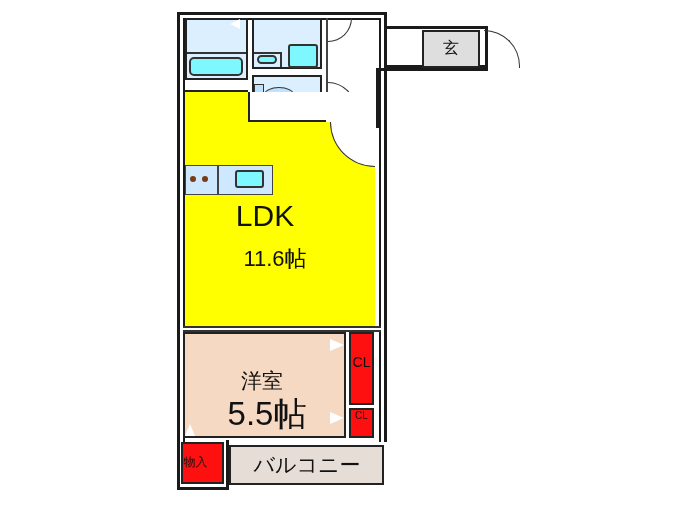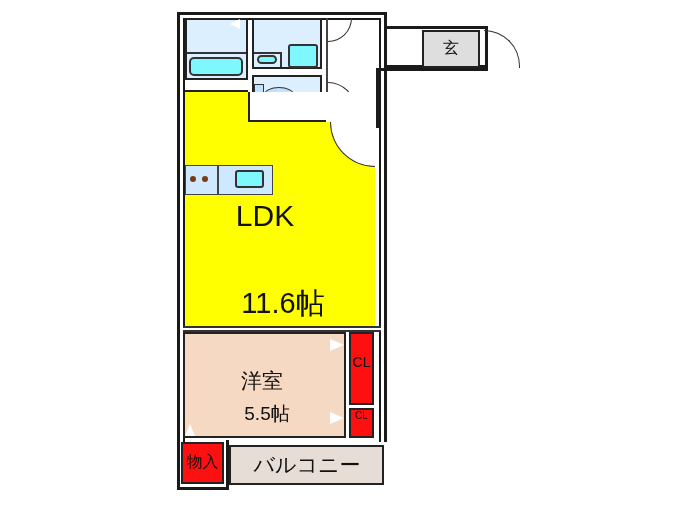--- a/index.html
+++ b/index.html
@@ -41,38 +41,38 @@
 <div class="abs" style="left:330px;top:122px;width:45px;height:45px;background:#fff;border:1px solid #333;border-right:none;border-top:none;border-radius:0 0 0 45px;"></div>
 <div class="abs" style="left:185px;top:90px;width:63px;height:0;border-top:2px solid #222;"></div>
 
 <div class="abs" style="left:185px;top:165px;width:33px;height:30px;background:#cde8ff;border:1px solid #444;"></div>
 <div class="abs" style="left:190px;top:176px;width:6px;height:6px;background:#7a3b16;border-radius:50%;"></div>
 <div class="abs" style="left:202px;top:176px;width:6px;height:6px;background:#7a3b16;border-radius:50%;"></div>
 <div class="abs" style="left:218px;top:165px;width:55px;height:30px;background:#cde8ff;border:1px solid #444;"></div>
 <div class="abs" style="left:235px;top:170px;width:29px;height:18px;background:#7ff7ff;border:2px solid #333;border-radius:3px;"></div>
 
 <div class="label" style="left:225px;top:200px;width:80px;font-size:30px;line-height:32px;">LDK</div>
-<div class="label" style="left:228px;top:243px;width:110px;font-size:29px;line-height:32px;margin-top:44px;">11.6帖</div>
+<div class="label" style="left:220px;top:243px;width:110px;font-size:22px;line-height:32px;">11.6帖</div>
 
 <div class="abs" style="left:183px;top:326px;width:198px;height:6px;background:#fff;border-top:2px solid #333;border-bottom:2px solid #333;"></div>
 
 <div class="abs" style="left:183px;top:332px;width:163px;height:106px;background:#f6d9c3;border:2px solid #222;"></div>
 <div class="label" style="left:222px;top:366px;width:80px;font-size:21px;line-height:30px;">洋室</div>
-<div class="label" style="left:217px;top:398px;width:100px;font-size:19px;line-height:32px;">5.5帖</div>
+<div class="label" style="left:217px;top:398px;width:100px;font-size:33px;line-height:32px;">5.5帖</div>
 <div class="abs" style="left:330px;top:339px;width:0;height:0;border-top:6px solid transparent;border-bottom:6px solid transparent;border-left:14px solid #fff;"></div>
 <div class="abs" style="left:330px;top:412px;width:0;height:0;border-top:6px solid transparent;border-bottom:6px solid transparent;border-left:14px solid #fff;"></div>
 <div class="abs" style="left:185px;top:424px;width:0;height:0;border-left:5px solid transparent;border-right:5px solid transparent;border-bottom:12px solid #fff;"></div>
 
 <div class="abs" style="left:349px;top:332px;width:25px;height:73px;background:#ff1010;border:2px solid #222;"></div>
 <div class="label" style="left:352px;top:355px;width:19px;font-size:14px;line-height:15px;word-break:break-all;">CL</div>
 <div class="abs" style="left:349px;top:408px;width:25px;height:30px;background:#ff1010;border:2px solid #222;"></div>
 <div class="label" style="left:352px;top:410px;width:19px;font-size:10px;line-height:12px;word-break:break-all;">CL</div>
 
 <div class="abs" style="left:181px;top:442px;width:43px;height:42px;background:#ff1010;border:2px solid #222;"></div>
-<div class="label" style="left:181px;top:454px;width:43px;font-size:16px;line-height:16px;">物入</div>
+<div class="label" style="left:174px;top:454px;width:43px;font-size:12px;line-height:16px;">物入</div>
 <div class="abs" style="left:177px;top:440px;width:52px;height:50px;border:3px solid #1a1a1a;border-top:none;"></div>
 
 <div class="abs" style="left:229px;top:445px;width:155px;height:40px;background:#e6ddd6;border:2px solid #222;"></div>
 <div class="label" style="left:232px;top:451px;width:150px;font-size:21px;line-height:28px;">バルコニー</div>
 
 <div class="abs" style="left:422px;top:30px;width:58px;height:38px;background:#dedede;border:2px solid #222;"></div>
 <div class="label" style="left:422px;top:38px;width:58px;font-size:16px;line-height:20px;">玄</div>
 <div class="abs" style="left:484px;top:30px;width:36px;height:38px;border:1px solid #333;border-left:none;border-bottom:none;border-radius:0 36px 0 0;"></div>
 <div class="abs" style="left:376px;top:68px;width:112px;height:0;border-top:3px solid #1a1a1a;"></div>
 <div class="abs" style="left:376px;top:68px;width:0;height:60px;border-left:3px solid #1a1a1a;"></div>

